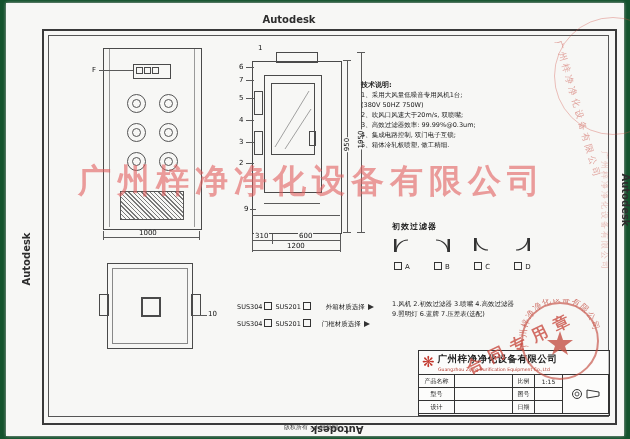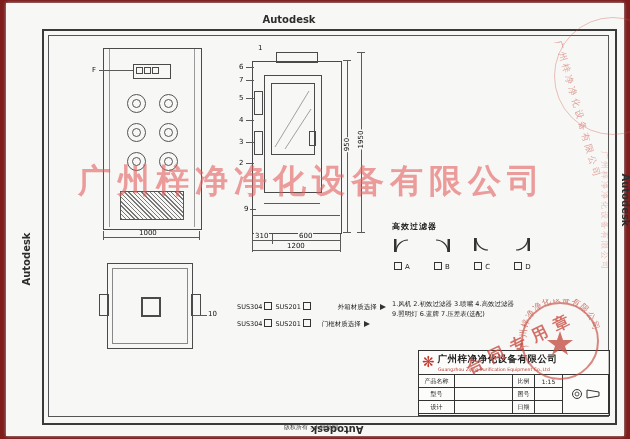--- a/index.html
+++ b/index.html
@@ -1,17 +1,17 @@
 <!DOCTYPE html>
 <html><head>
 <meta charset="utf-8">
 <style>
   html,body{margin:0;padding:0}
   body{background:#d8d8d6}
-  #stage{position:relative;width:630px;height:439px;background:#7f1d1d;overflow:hidden;
+  #stage{position:relative;width:630px;height:439px;background:#14532d;overflow:hidden;
          font-family:"DejaVu Sans","Liberation Sans",sans-serif;color:#222}
   #sheet{position:absolute;left:6px;top:3px;width:618px;height:433px;background:#f7f7f5;box-shadow:0 0 3px #aaa}
   .frame{position:absolute;border:1px solid #444}
   #frame-outer{left:36px;top:26px;width:571px;height:392px;border-width:2px;border-color:#3a3a3a}
   #frame-inner{left:42px;top:32px;width:559px;height:380px;border-color:#555}
   .wm-edge{position:absolute;font-weight:700;font-size:10px;color:#2d2d2d;white-space:nowrap}
   .box{position:absolute;border:1px solid #4a4a4a}
   .line-h{position:absolute;height:1px;background:#5a5a5a}
   .line-v{position:absolute;width:1px;background:#5a5a5a}
   .thin{background:#9a9a9a}
@@ -139,30 +139,39 @@
     <div class="box" style="left:101px;top:260px;width:84px;height:84px"></div>
     <div class="box" style="left:106px;top:265px;width:74px;height:74px;border-color:#888"></div>
     <div class="box" style="left:135px;top:294px;width:16px;height:16px;border-width:2px"></div>
     <div class="box" style="left:93px;top:291px;width:8px;height:20px"></div>
     <div class="box" style="left:185px;top:291px;width:8px;height:20px"></div>
     <div class="callout" style="left:202px;top:308px">10</div>
     <div class="line-h" style="left:187px;top:312px;width:14px"></div>
 
     <div id="materials">
       <div class="row small">
-        <span>SUS304</span><span class="chk"></span><span>SUS201</span><span class="chk"></span><span style="margin-left:24px">外箱材质选择</span><span class="tri"></span>
+        <span>SUS304</span><span class="chk"></span><span>SUS201</span><span class="chk"></span><span style="margin-left:12px">外箱材质选择</span><span class="tri"></span>
       </div>
       <div class="row small">
         <span>SUS304</span><span class="chk"></span><span>SUS201</span><span class="chk"></span><span style="margin-left:8px">门框材质选择</span><span class="tri"></span>
       </div>
     </div>
 
+    <div id="notes">
+      <div class="t">技术说明:</div>
+      <div>1、采用大风量低噪音专用风机1台;</div>
+      <div>    (380V 50HZ 750W)</div>
+      <div>2、吹风口风速大于20m/s, 双喷嘴;</div>
+      <div>3、高效过滤器效率: 99.99%@0.3um;</div>
+      <div>4、集成电路控制, 双门电子互锁;</div>
+      <div>5、箱体冷轧板喷塑, 做工精细.</div>
+    </div>
 
     <div id="door-dir">
-      <div class="t">高效过滤器</div>
+      <div class="t">初效过滤器</div>
       <div>
         <span class="door-opt">
           <svg width="20" height="18">
               <path d="M4,16 A12,12 0 0 1 16,4" fill="none" stroke="#333" stroke-width="1.2"></path>
               <rect x="2" y="3" width="2.5" height="13" fill="#333"></rect>
             </svg>
           <span class="lbl"><span class="chk"></span><span>A</span></span>
         </span>
         <span class="door-opt">
           <svg width="20" height="18" style="transform:scaleX(-1)">

